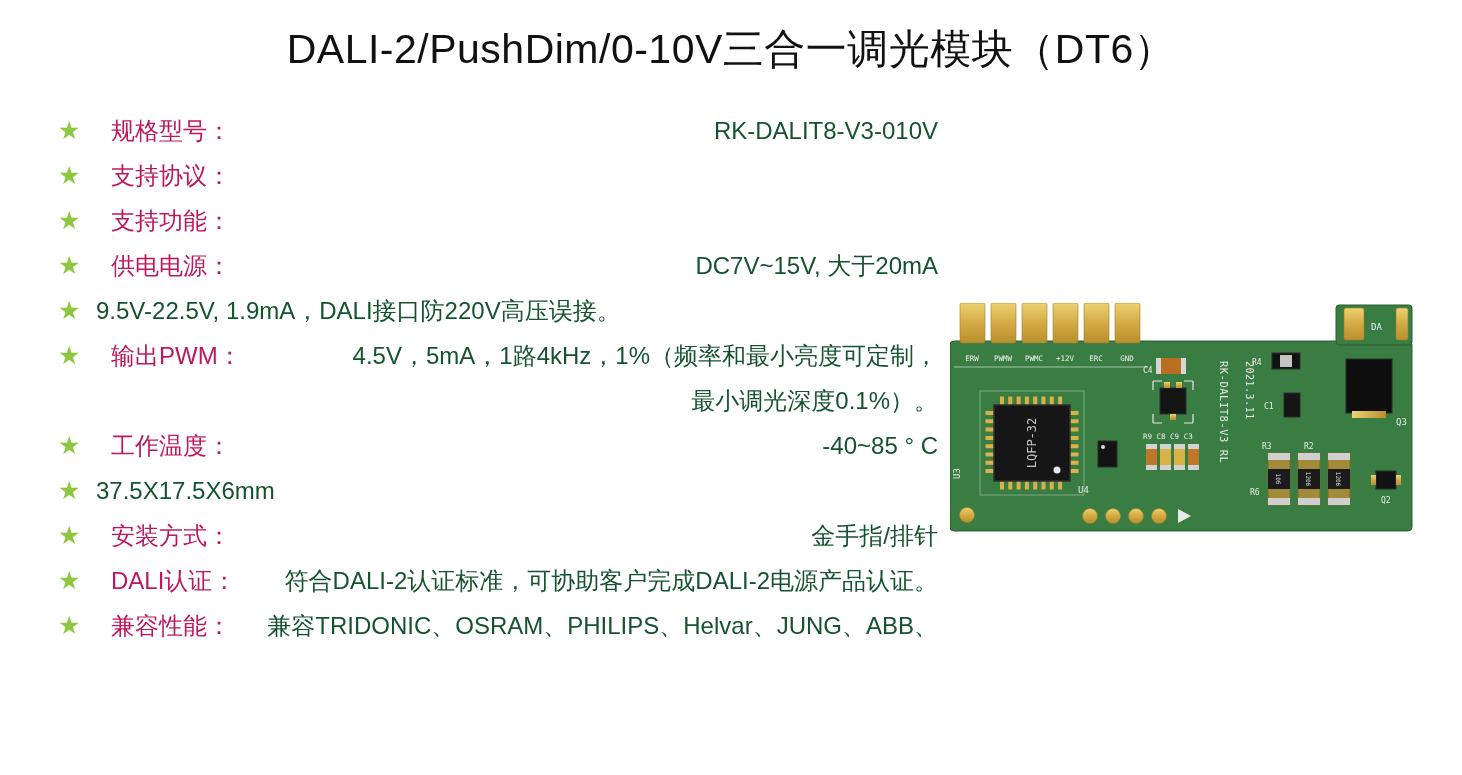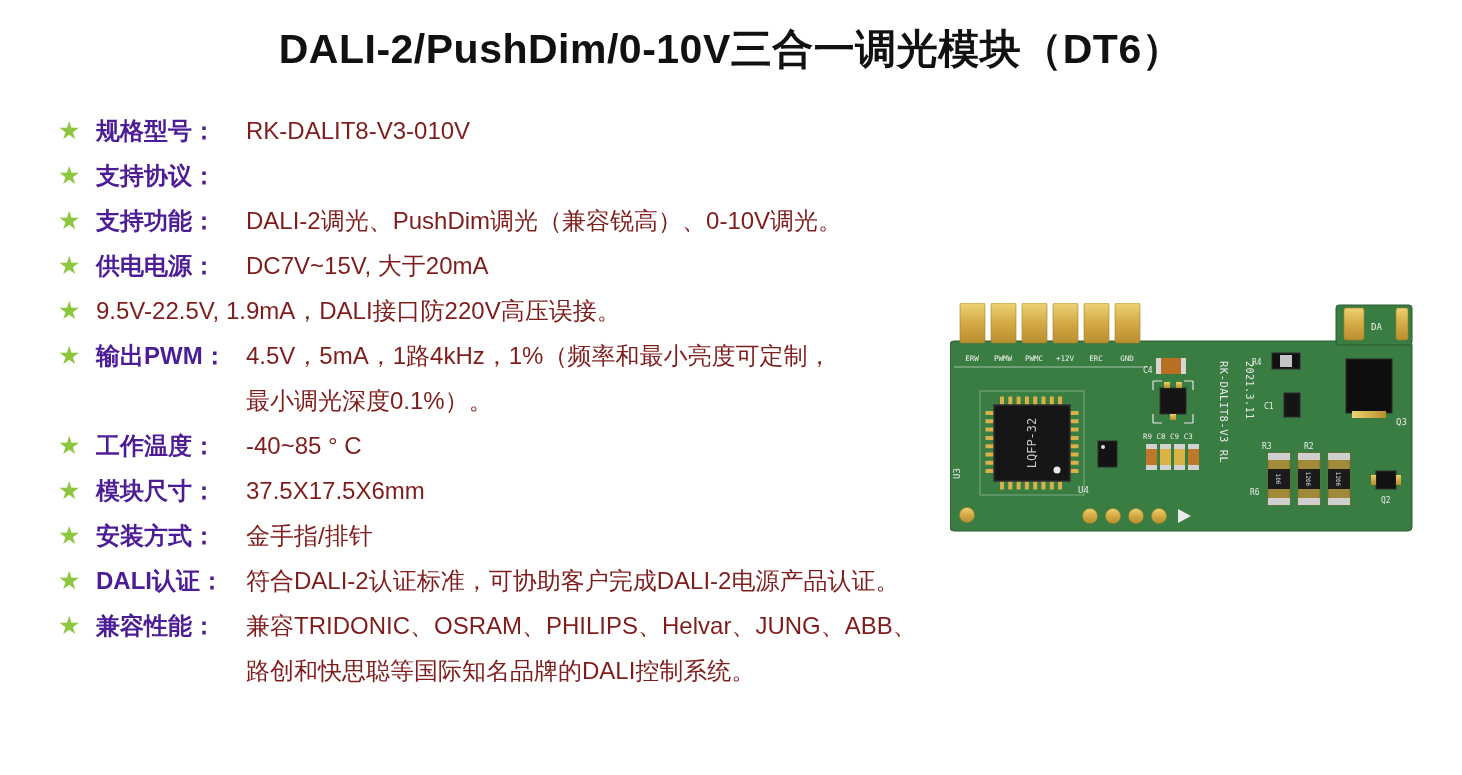--- a/index.html
+++ b/index.html
@@ -8,36 +8,36 @@
     background:#ffffff;
     font-family:"Liberation Sans","DejaVu Sans",sans-serif;
     position:relative;
     overflow:hidden;
   }
   .page { position:relative; width:1462px; height:775px; background:#fff; }
 
   .title {
     position:absolute; top:22px; left:0; width:100%;
     text-align:center;
-    font-size:41px; font-weight:bold; color:#111;
+    font-size:41px; font-weight:normal; color:#111;
     letter-spacing:0.5px;
     white-space:nowrap;
   }
 
   .spec-list { position:absolute; top:108px; left:58px; width:880px; }
   .spec-row { display:grid; grid-template-columns:38px 150px 1fr; align-items:start; }
   .star {
     color:#8dc63f; font-size:25px; line-height:45px;
     font-family:"DejaVu Sans",sans-serif;
   }
   .spec-label {
-    color:#4c1d95; font-size:24px; font-weight:bold;
-    line-height:45px; white-space:nowrap;
-  }
-  .spec-value { color:#7f1d1d; font-size:24px; }
+    color:#be185d; font-size:24px; font-weight:normal;
+    line-height:45px; white-space:nowrap;margin-left:15px;
+  }
+  .spec-value { color:#14532d; font-size:24px;text-align:right; }
   .spec-line { line-height:45px; white-space:nowrap; }
 
   .pcb { position:absolute; left:950px; top:303px; width:472px; height:232px;text-align:right; }
   .pcbtxt { font-family:"DejaVu Sans Mono","Liberation Mono",monospace; }
 </style>
 </head>
 <body>
 
 <div class="page">
 
@@ -54,23 +54,20 @@
     </div>
 
     <div class="spec-row">
       <span class="star">★</span>
       <span class="spec-label">支持协议：</span>
     </div>
 
     <div class="spec-row">
       <span class="star">★</span>
       <span class="spec-label">支持功能：</span>
-      <div class="spec-value">
-          <div class="spec-line">DALI-2调光、PushDim调光（兼容锐高）、0-10V调光。</div>
-        </div>
     </div>
 
     <div class="spec-row">
       <span class="star">★</span>
       <span class="spec-label">供电电源：</span>
       <div class="spec-value">
           <div class="spec-line">DC7V~15V, 大于20mA</div>
         </div>
     </div>
 
@@ -93,21 +90,20 @@
     <div class="spec-row">
       <span class="star">★</span>
       <span class="spec-label">工作温度：</span>
       <div class="spec-value">
           <div class="spec-line">-40~85 ° C</div>
         </div>
     </div>
 
     <div class="spec-row">
       <span class="star">★</span>
-      <span class="spec-label">模块尺寸：</span>
       <div class="spec-value">
           <div class="spec-line">37.5X17.5X6mm</div>
         </div>
     </div>
 
     <div class="spec-row">
       <span class="star">★</span>
       <span class="spec-label">安装方式：</span>
       <div class="spec-value">
           <div class="spec-line">金手指/排针</div>
@@ -120,21 +116,20 @@
       <div class="spec-value">
           <div class="spec-line">符合DALI-2认证标准，可协助客户完成DALI-2电源产品认证。</div>
         </div>
     </div>
 
     <div class="spec-row">
       <span class="star">★</span>
       <span class="spec-label">兼容性能：</span>
       <div class="spec-value">
         <div class="spec-line">兼容TRIDONIC、OSRAM、PHILIPS、Helvar、JUNG、ABB、</div>
-        <div class="spec-line">路创和快思聪等国际知名品牌的DALI控制系统。</div>
       </div>
     </div>
 
   </div>
 
   <div class="pcb">
     <svg viewBox="0 0 472 232" width="472" height="232">
       <defs>
         <linearGradient id="gold" x1="0" y1="0" x2="0" y2="1">
           <stop offset="0" stop-color="#edd273"></stop>

